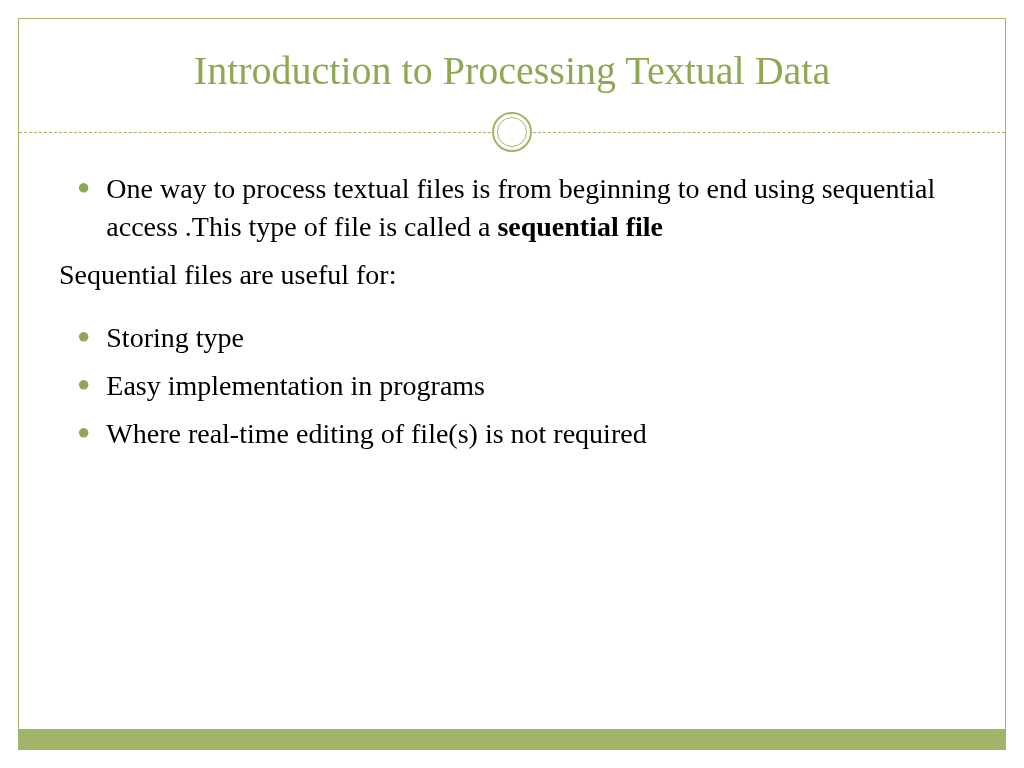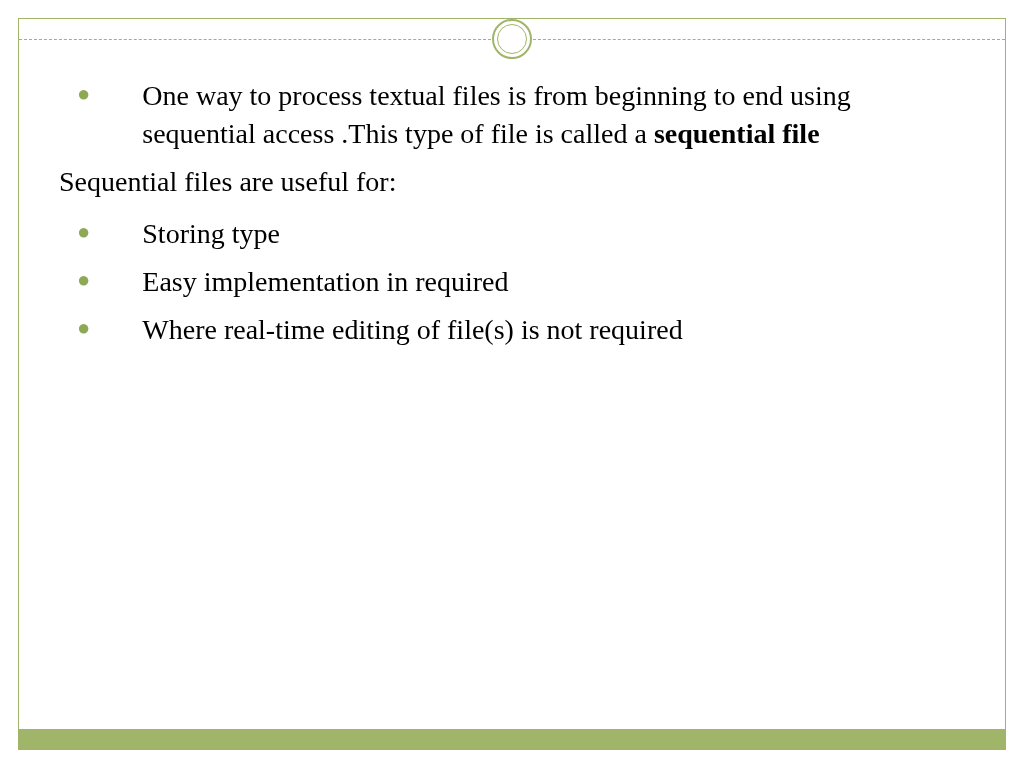--- a/index.html
+++ b/index.html
@@ -77,42 +77,42 @@
     }
     .bullet-marker {
       color: #8fa854;
       font-size: 22px;
       margin-right: 16px;
       line-height: 1.5;
       flex-shrink: 0;
     }
     .bullet-text {
       flex: 1;
-      margin-left: 36px;
     }
     .bold {
       font-weight: bold;
     }
     .plain-text {
-      margin-bottom: 15px;
+      margin-bottom: 26px;
       padding-left: 0;
     }
     .bottom-bar {
       position: absolute;
       left: 18px;
       right: 18px;
       bottom: 18px;
       height: 20px;
       background: #a0b56a;
     }
   </style>
 </head>
 <body>
 
 <div class="slide-frame">
+  <h1 class="title">Introduction to Processing Textual Data</h1>
 
   <div class="divider-container">
     <div class="divider-line"></div>
     <div class="divider-circle">
       <div class="divider-circle-inner"></div>
     </div>
   </div>
 
   <div class="content">
 
@@ -125,21 +125,21 @@
 
     <div class="plain-text">Sequential files are useful for:</div>
 
     <div class="bullet-item">
       <span class="bullet-marker">●</span>
       <span class="bullet-text">Storing type</span>
     </div>
 
     <div class="bullet-item">
       <span class="bullet-marker">●</span>
-      <span class="bullet-text">Easy implementation in required</span>
+      <span class="bullet-text">Easy implementation in programs</span>
     </div>
 
     <div class="bullet-item">
       <span class="bullet-marker">●</span>
       <span class="bullet-text">Where real-time editing of file(s) is not required</span>
     </div>
 
   </div>
 </div>
 

